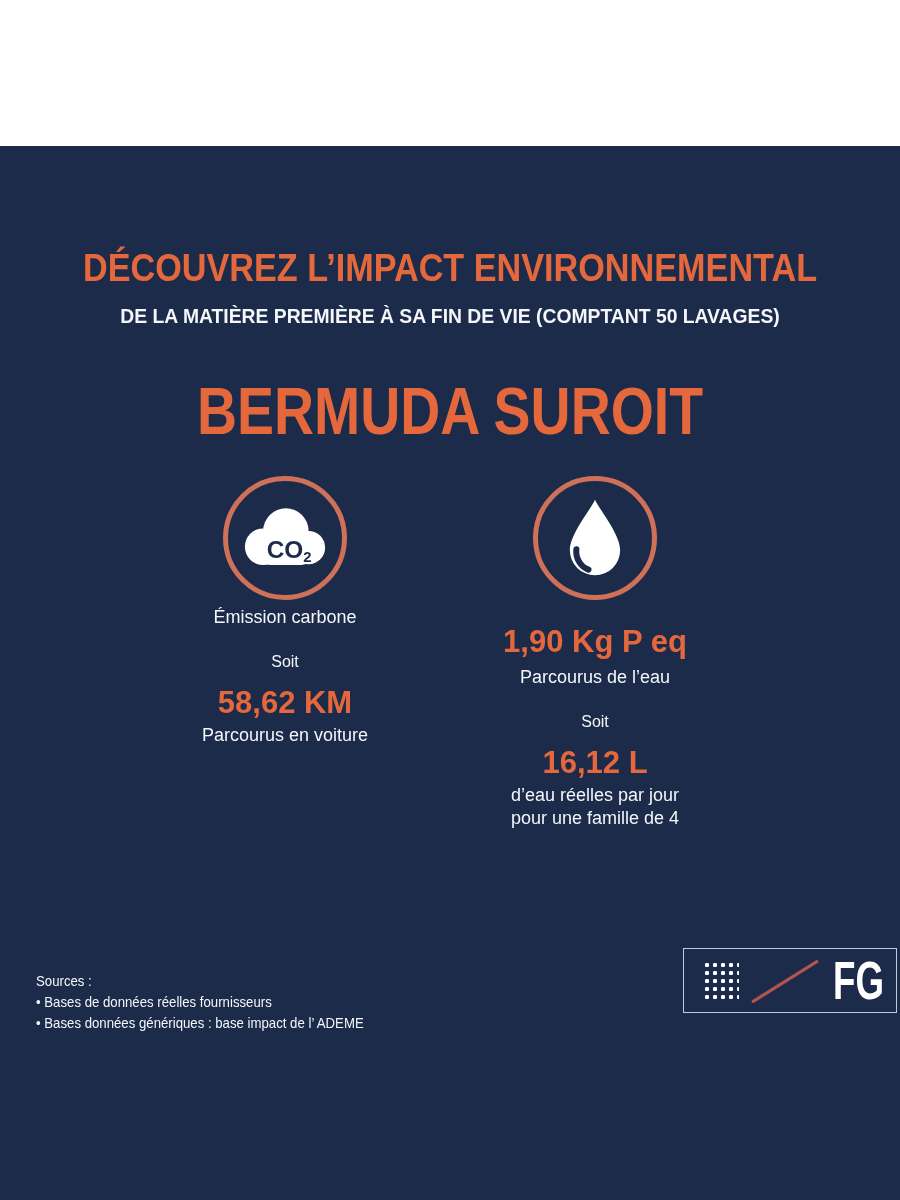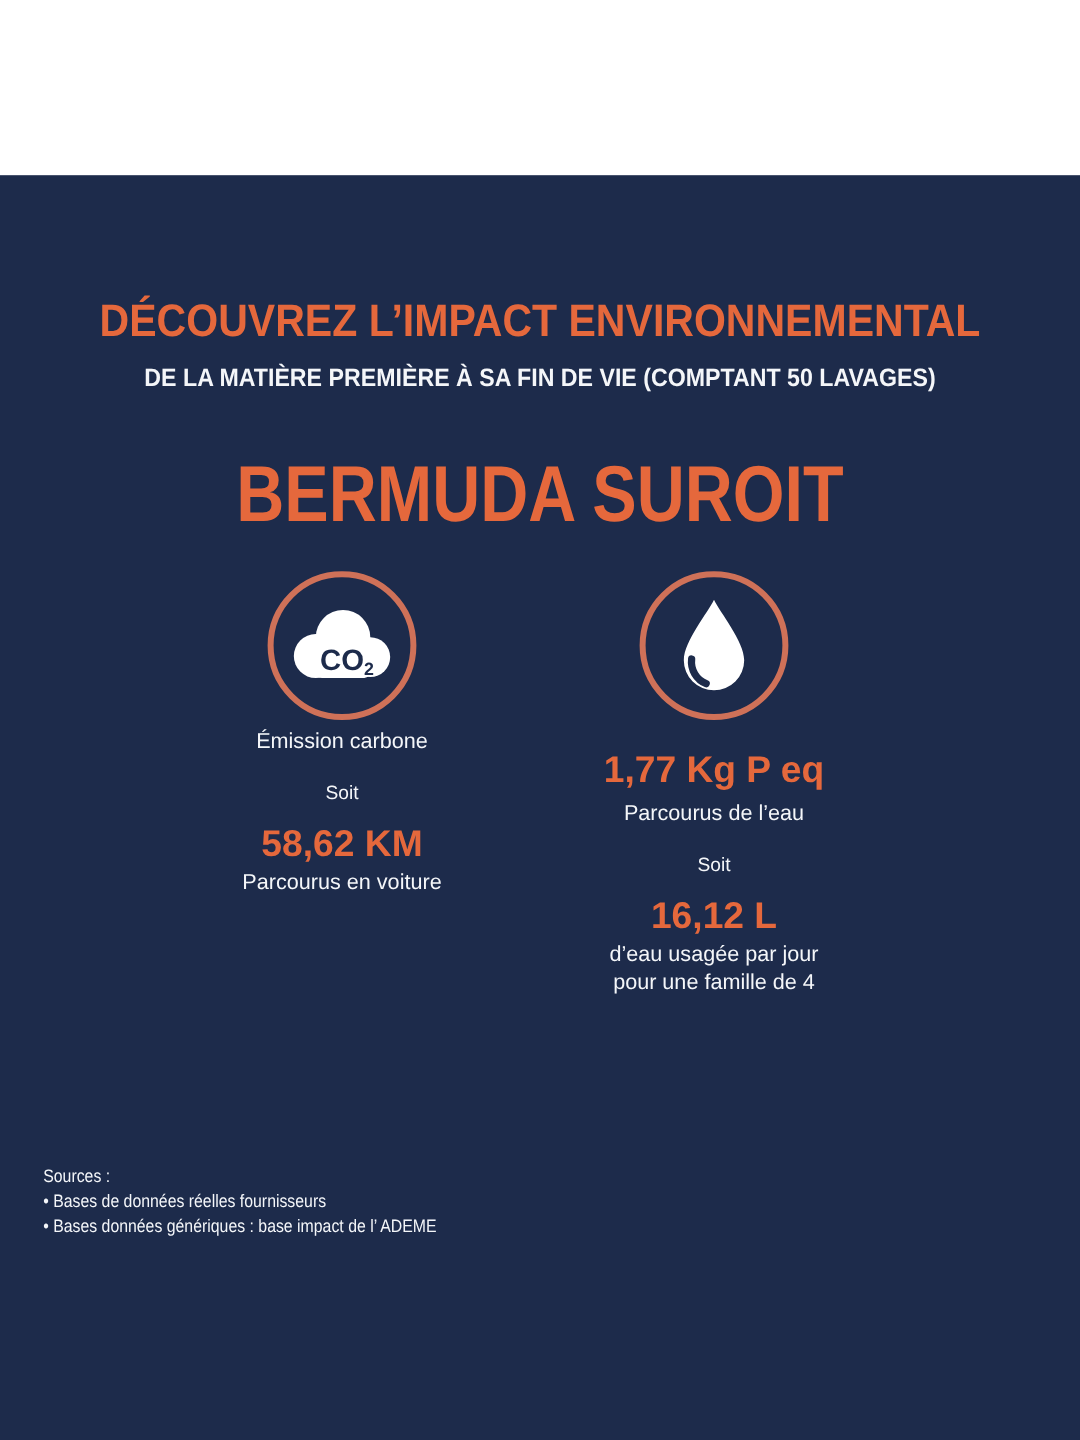--- a/index.html
+++ b/index.html
@@ -76,33 +76,40 @@
         </div>
       </div>
 
       <div class="col">
         <div class="circle">
           <svg width="66" height="82" viewBox="0 0 70 88" aria-hidden="true">
             <path fill="#ffffff" d="M35 3 C 30 14, 8 40, 8 57 a27 27 0 0 0 54 0 C 62 40, 40 14, 35 3 Z"></path>
             <path fill="none" stroke="#1d2b4b" stroke-width="6.5" stroke-linecap="round" d="M15 56 a21 21 0 0 0 13 22"></path>
           </svg>
         </div>
-        <div class="value"><span>1,77 Kg P eq</span></div>
+        <div class="value"><span>1,90 Kg P eq</span></div>
         <div class="label">Parcourus de l’eau</div>
         <div class="soit">Soit</div>
         <div class="value equiv">16,12 L</div>
         <div class="label equiv">
-          <span>d’eau usagée par jour</span>
+          <span>d’eau réelles par jour</span>
           <span>pour une famille de 4</span>
         </div>
       </div>
 
     </div>
 
     <div class="sources">
       <div>Sources :</div>
       <div>• Bases de données réelles fournisseurs</div>
       <div>• Bases données génériques : base impact de l’ ADEME</div>
     </div>
 
+    <div class="logo-box">
+      <div class="dots"></div>
+      <div class="slash-wrap">
+        <div class="slash"></div>
+      </div>
+      <div class="fg">FG</div>
+    </div>
 
   </div>
 </div>
 
 </body></html>

